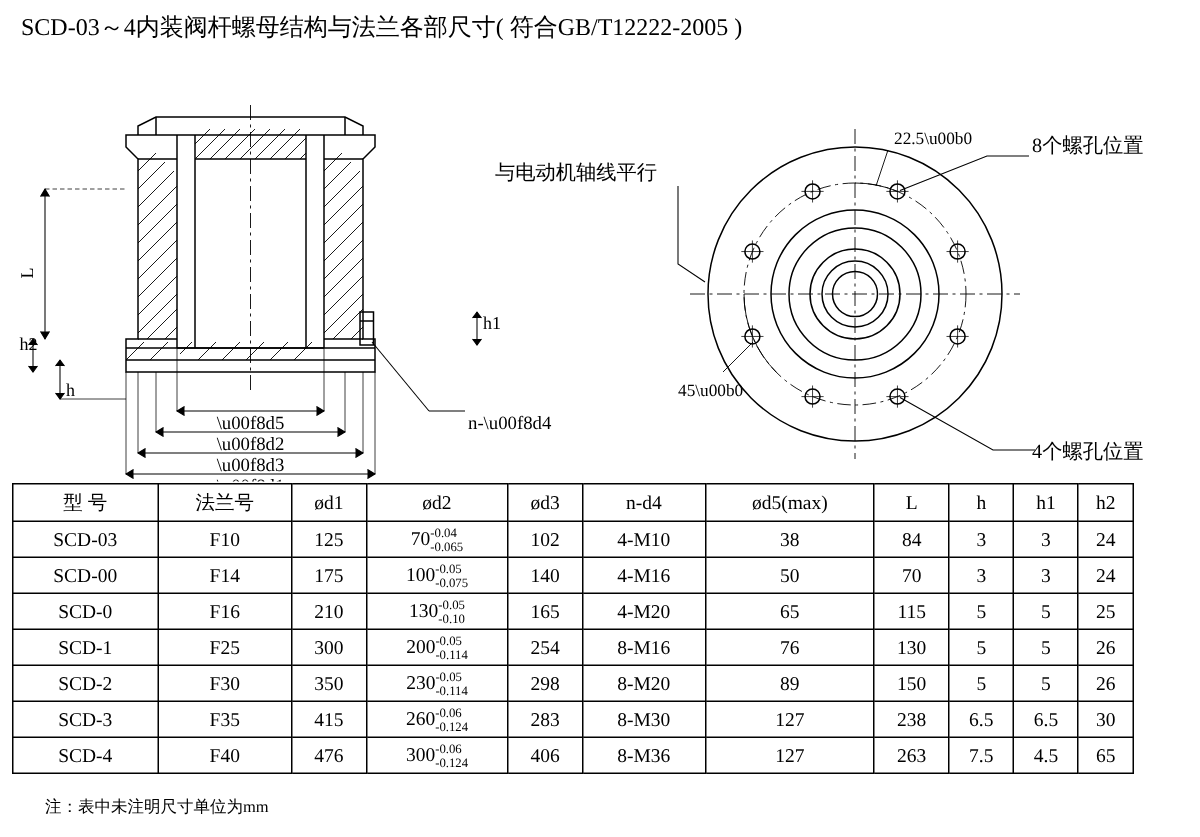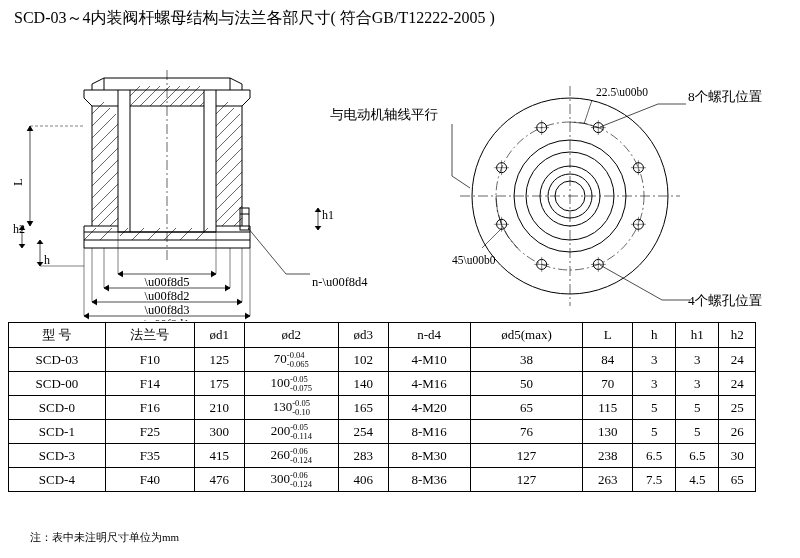--- a/index.html
+++ b/index.html
@@ -246,20 +246,33 @@
         <td><span class="tol"><span class="base">200</span><span class="fr"><span class="up">-0.05</span><span class="low">-0.114</span></span></span></td>
         <td>254</td>
         <td>8-M16</td>
         <td>76</td>
         <td>130</td>
         <td>5</td>
         <td>5</td>
         <td>26</td>
       </tr>
       <tr>
+        <td>SCD-2</td>
+        <td>F30</td>
+        <td>350</td>
+        <td><span class="tol"><span class="base">230</span><span class="fr"><span class="up">-0.05</span><span class="low">-0.114</span></span></span></td>
+        <td>298</td>
+        <td>8-M20</td>
+        <td>89</td>
+        <td>150</td>
+        <td>5</td>
+        <td>5</td>
+        <td>26</td>
+      </tr>
+      <tr>
         <td>SCD-3</td>
         <td>F35</td>
         <td>415</td>
         <td><span class="tol"><span class="base">260</span><span class="fr"><span class="up">-0.06</span><span class="low">-0.124</span></span></span></td>
         <td>283</td>
         <td>8-M30</td>
         <td>127</td>
         <td>238</td>
         <td>6.5</td>
         <td>6.5</td>

